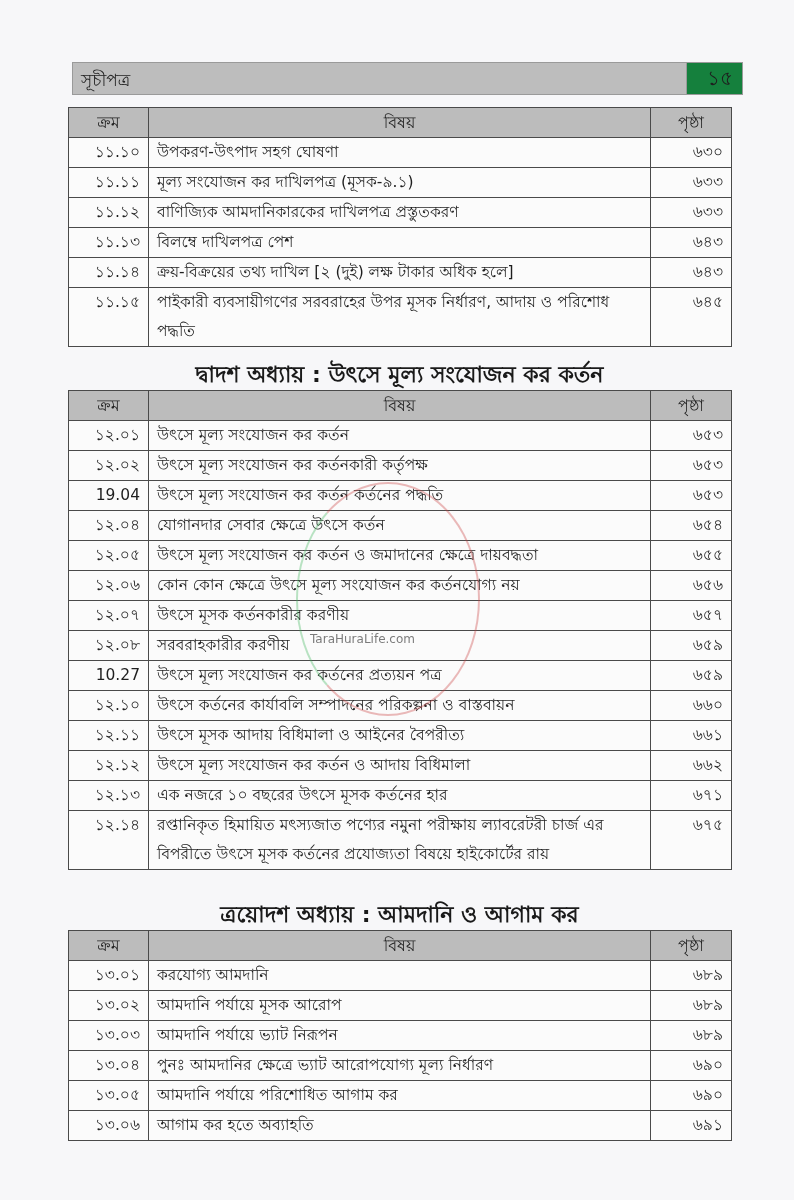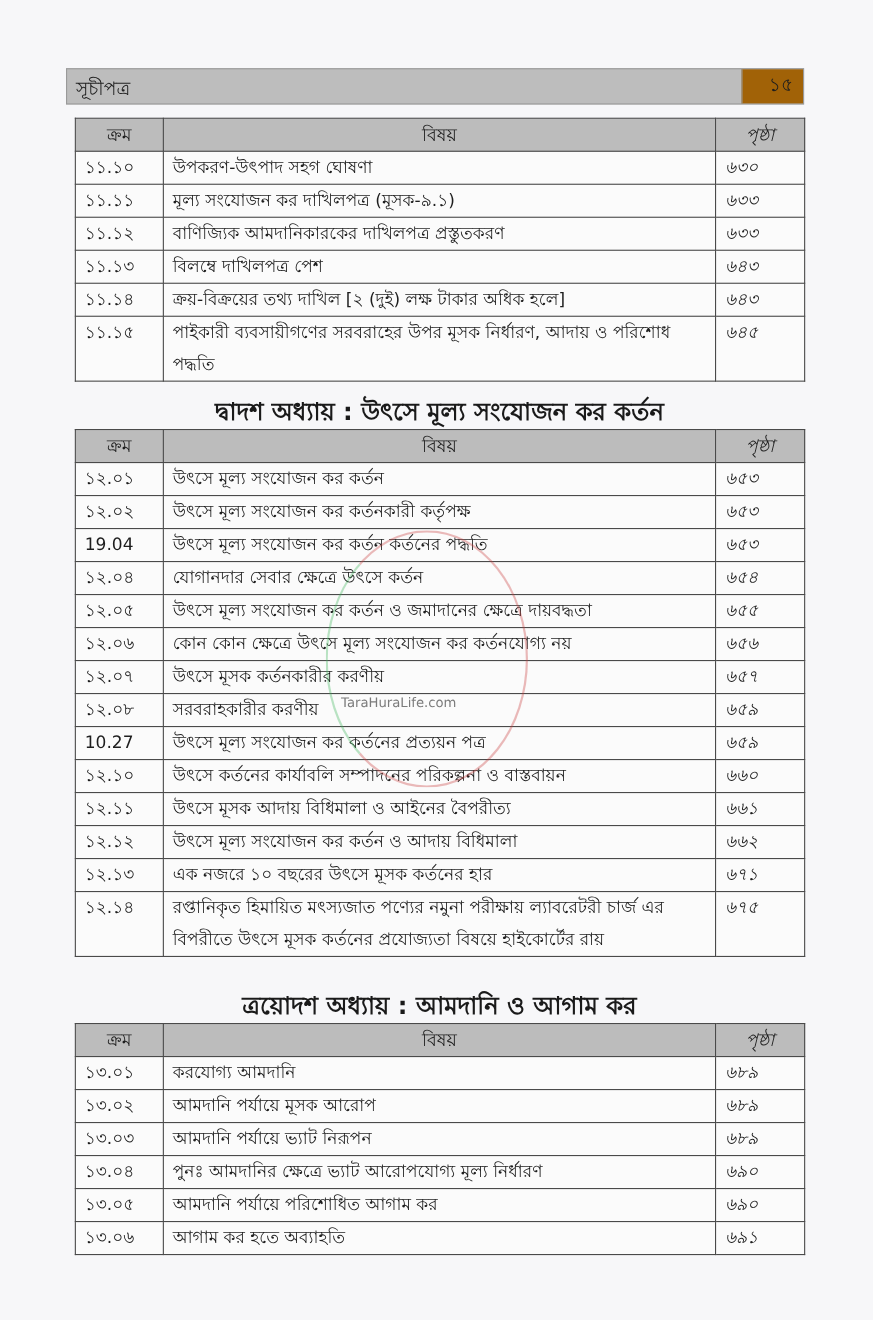--- a/index.html
+++ b/index.html
@@ -2,48 +2,48 @@
 <html><head>
   <meta charset="utf-8">
   <style>
     html, body { margin: 0; padding: 0; }
     body {
       width: 794px; height: 1200px; background: #f7f7f9;
       font-family: "DejaVu Sans", "Liberation Sans", sans-serif;
       color: #1e1e1e; position: relative; overflow: hidden;
     }
     .page-header {
-      position: absolute; left: 60px; top: 62px; width: 671px; height: 33px;
+      position: absolute; left: 72px; top: 62px; width: 671px; height: 33px;
       background: #bdbdbd; border: 1px solid #9a9a9a; box-sizing: border-box;
     }
     .page-header .title {
       position: absolute; left: 8px; top: 4px; font-size: 17px; color: #222;
     }
     .page-header .pageno {
       position: absolute; right: 0; top: 0; width: 56px; height: 31px;
-      background: #a16207; border-left: 1px solid #9a9a9a;
-      font-size: 17px; text-align: right; padding-right: 9px; box-sizing: border-box;
+      background: #15803d; border-left: 1px solid #9a9a9a;
+      font-size: 20px; text-align: right; padding-right: 9px; box-sizing: border-box;
       line-height: 31px;
     }
     .toc-table {
       position: absolute; left: 68px; width: 664px;
       border-collapse: collapse; table-layout: fixed;
       font-size: 15.5px;
     }
     .toc-table th, .toc-table td {
       border: 1.5px solid #4a4a4a; padding: 0 8px; vertical-align: top;
       line-height: 29px;
     }
     .toc-table th {
       background: #bcbcbc; font-weight: normal; height: 29px; font-size: 16px;
     }
     .toc-table td { background: #fbfbfb; }
     .c1 { width: 63px; }
-    .c3 { width: 64px; text-align: center; font-style: italic; }
-    .toc-table td.c1, .toc-table td.c3 { text-align: left; }
+    .c3 { width: 64px; text-align: center; }
+    .toc-table td.c1, .toc-table td.c3 { text-align: right; }
     .chapter-title {
       position: absolute; left: 64px; width: 671px; text-align: center;
       font-size: 22px; font-weight: bold; color: #1a1a1a;
     }
     .watermark {
       position: absolute; left: 296px; top: 482px; width: 180px; height: 230px;
       border-radius: 50%; border: 2px solid rgba(200,60,60,0.35);
       border-left-color: rgba(60,180,90,0.35); pointer-events: none;
     }
     .watermark .wm-logo {

